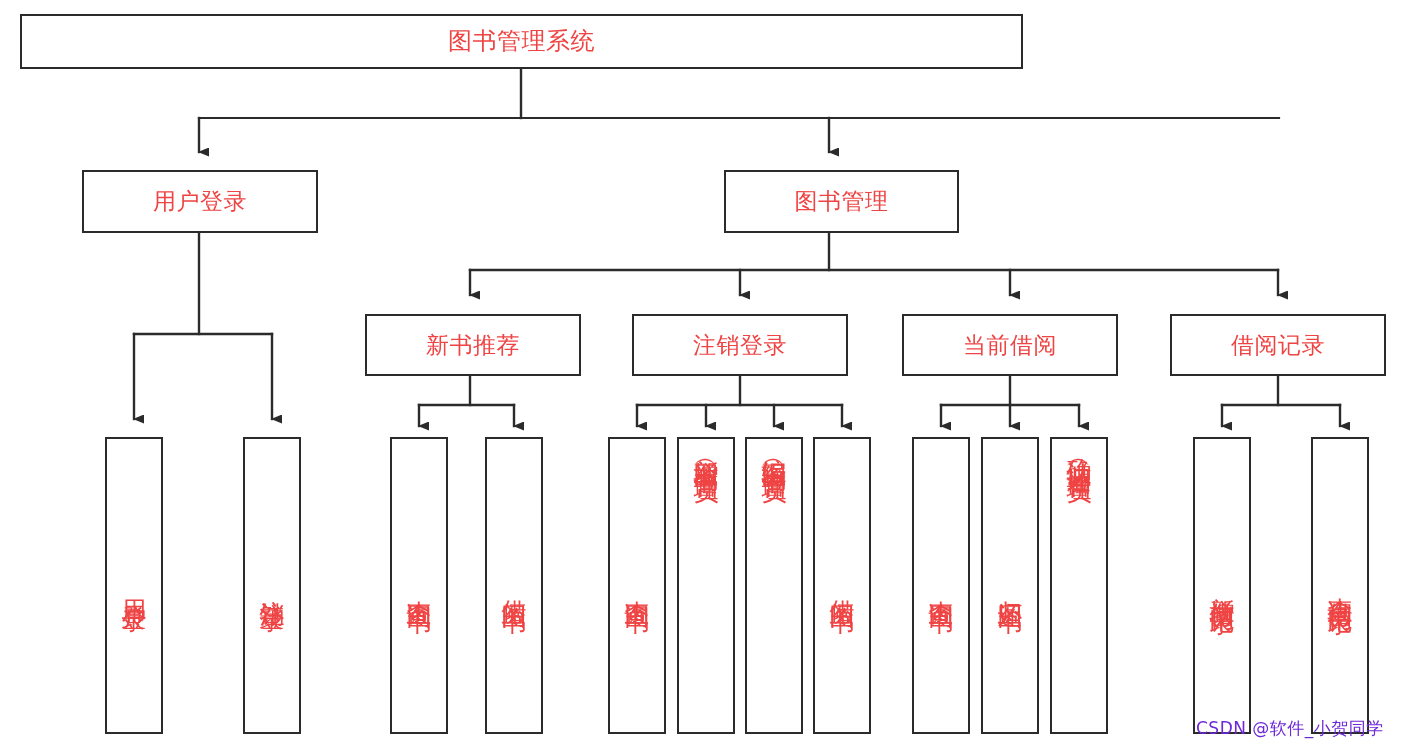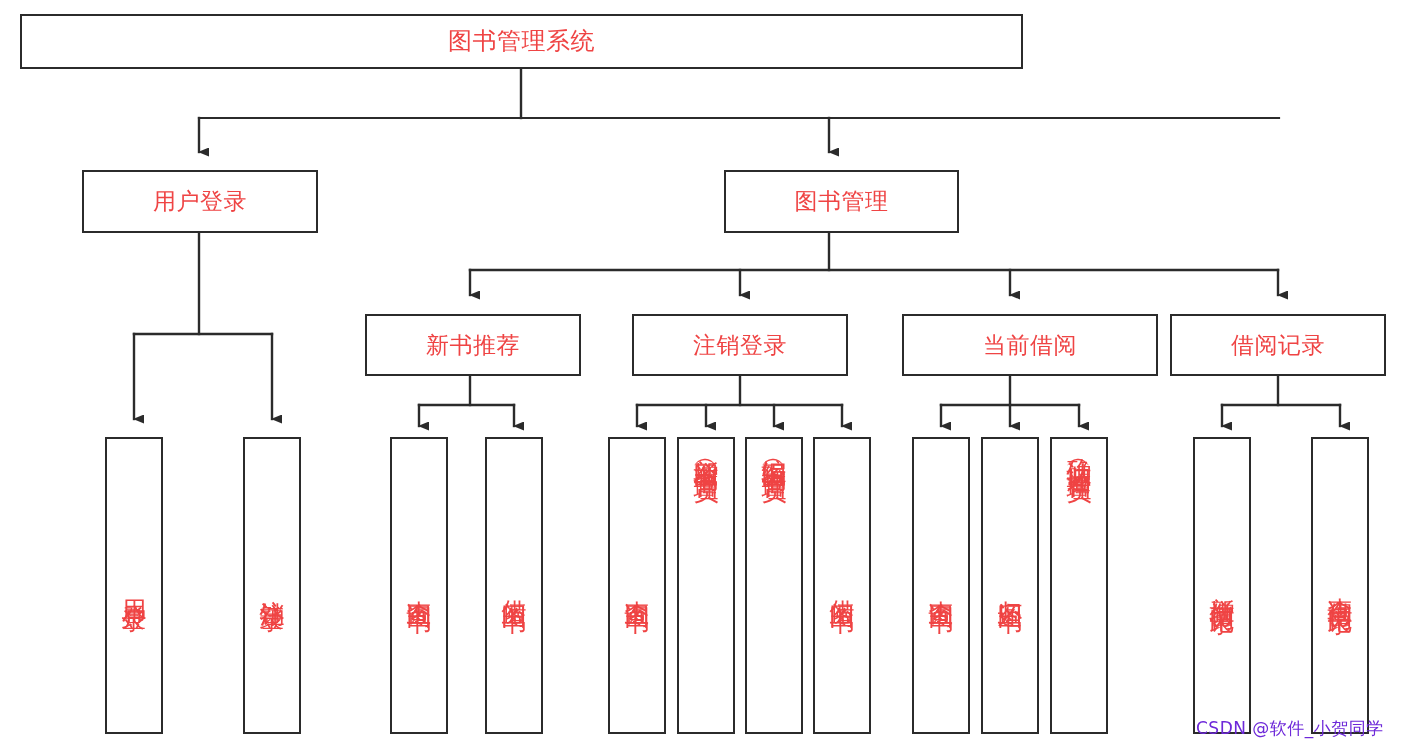--- a/index.html
+++ b/index.html
@@ -141,21 +141,21 @@
   </div>
 
   <div class="node horiz" style="left:365px; top:314px; width:216px; height:62px;">
     <span class="node-label">新书推荐</span>
   </div>
 
   <div class="node horiz" style="left:632px; top:314px; width:216px; height:62px;">
     <span class="node-label">注销登录</span>
   </div>
 
-  <div class="node horiz" style="left:902px; top:314px; width:256px; height:62px;">
+  <div class="node horiz" style="left:902px; top:314px; width:216px; height:62px;">
     <span class="node-label">当前借阅</span>
   </div>
 
   <div class="node horiz" style="left:1170px; top:314px; width:216px; height:62px;">
     <span class="node-label">借阅记录</span>
   </div>
 
   <div class="node vert center" style="left:105px; top:437px; width:58px; height:297px;">
     <span class="node-label">用户登录</span>
   </div>

